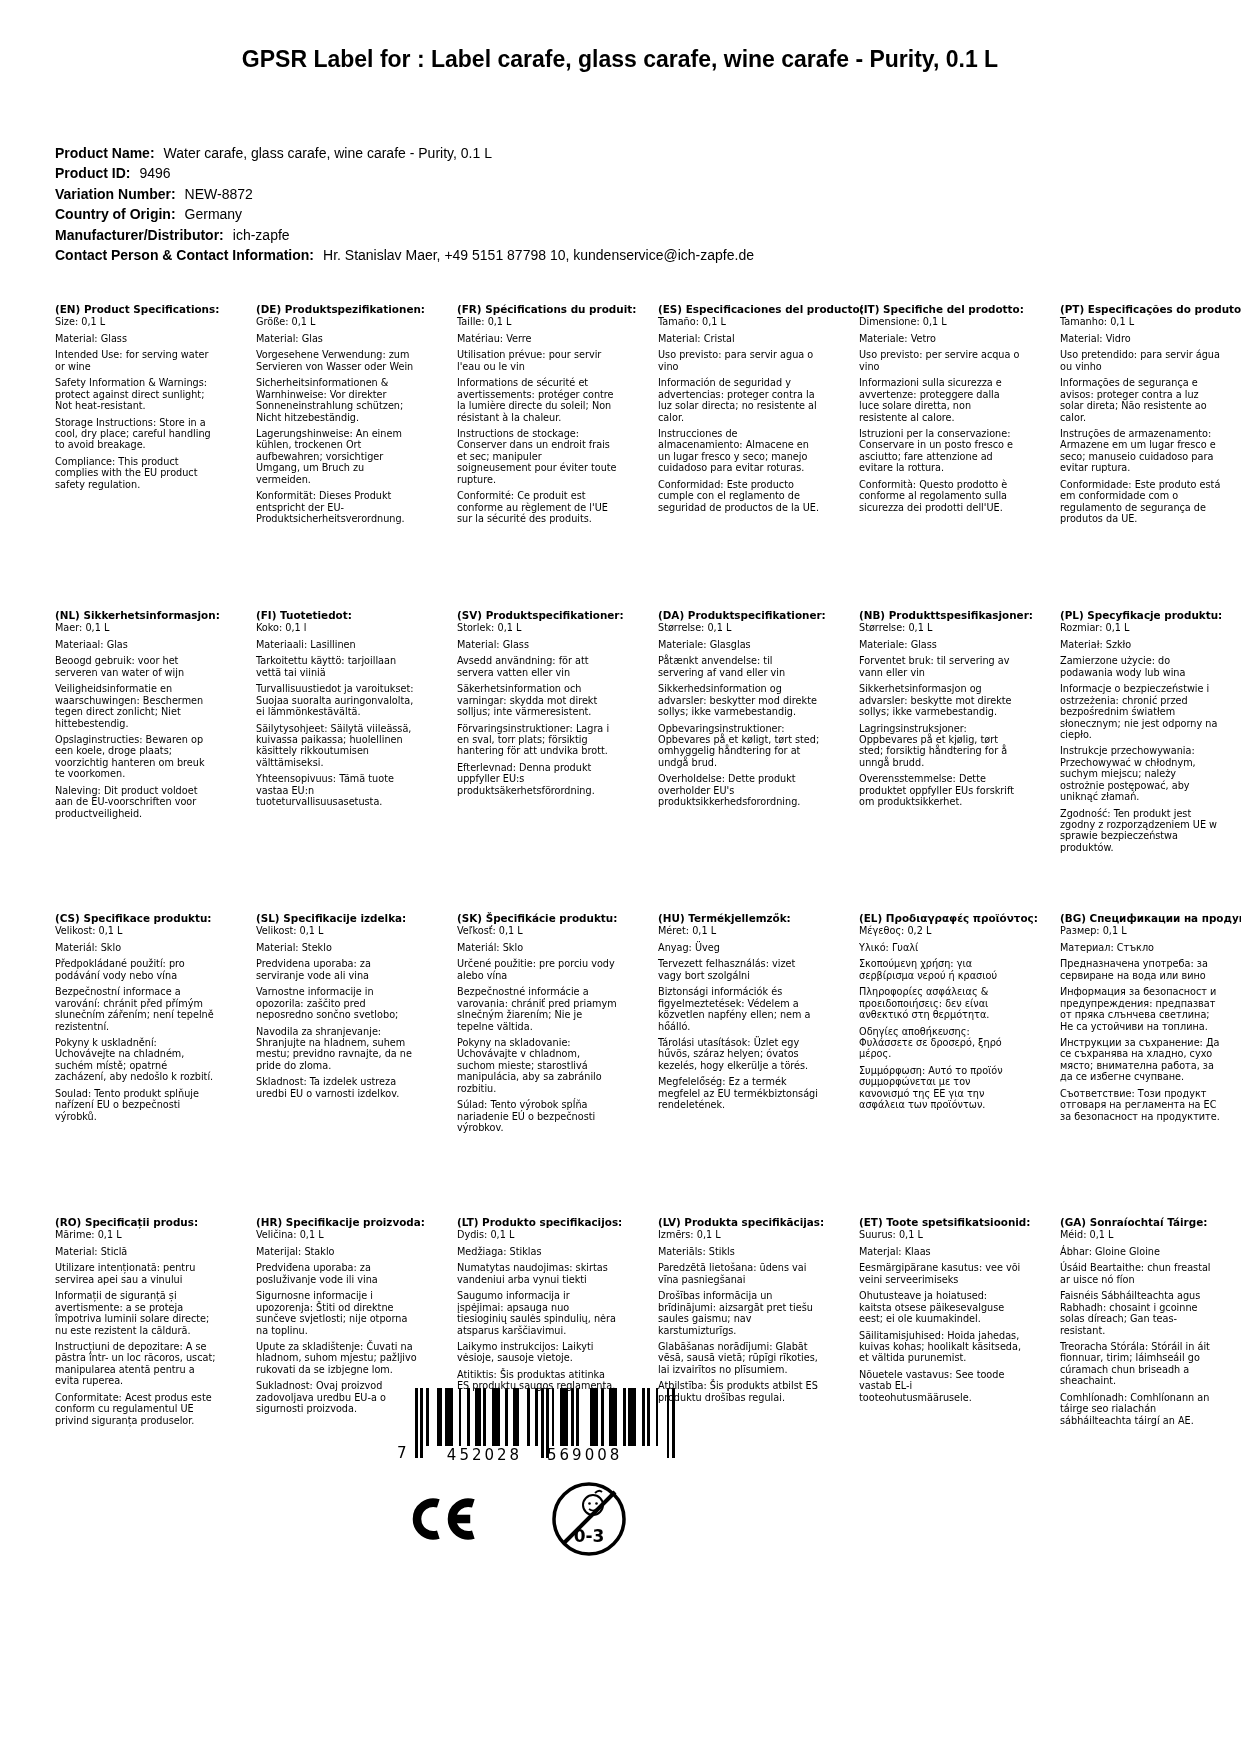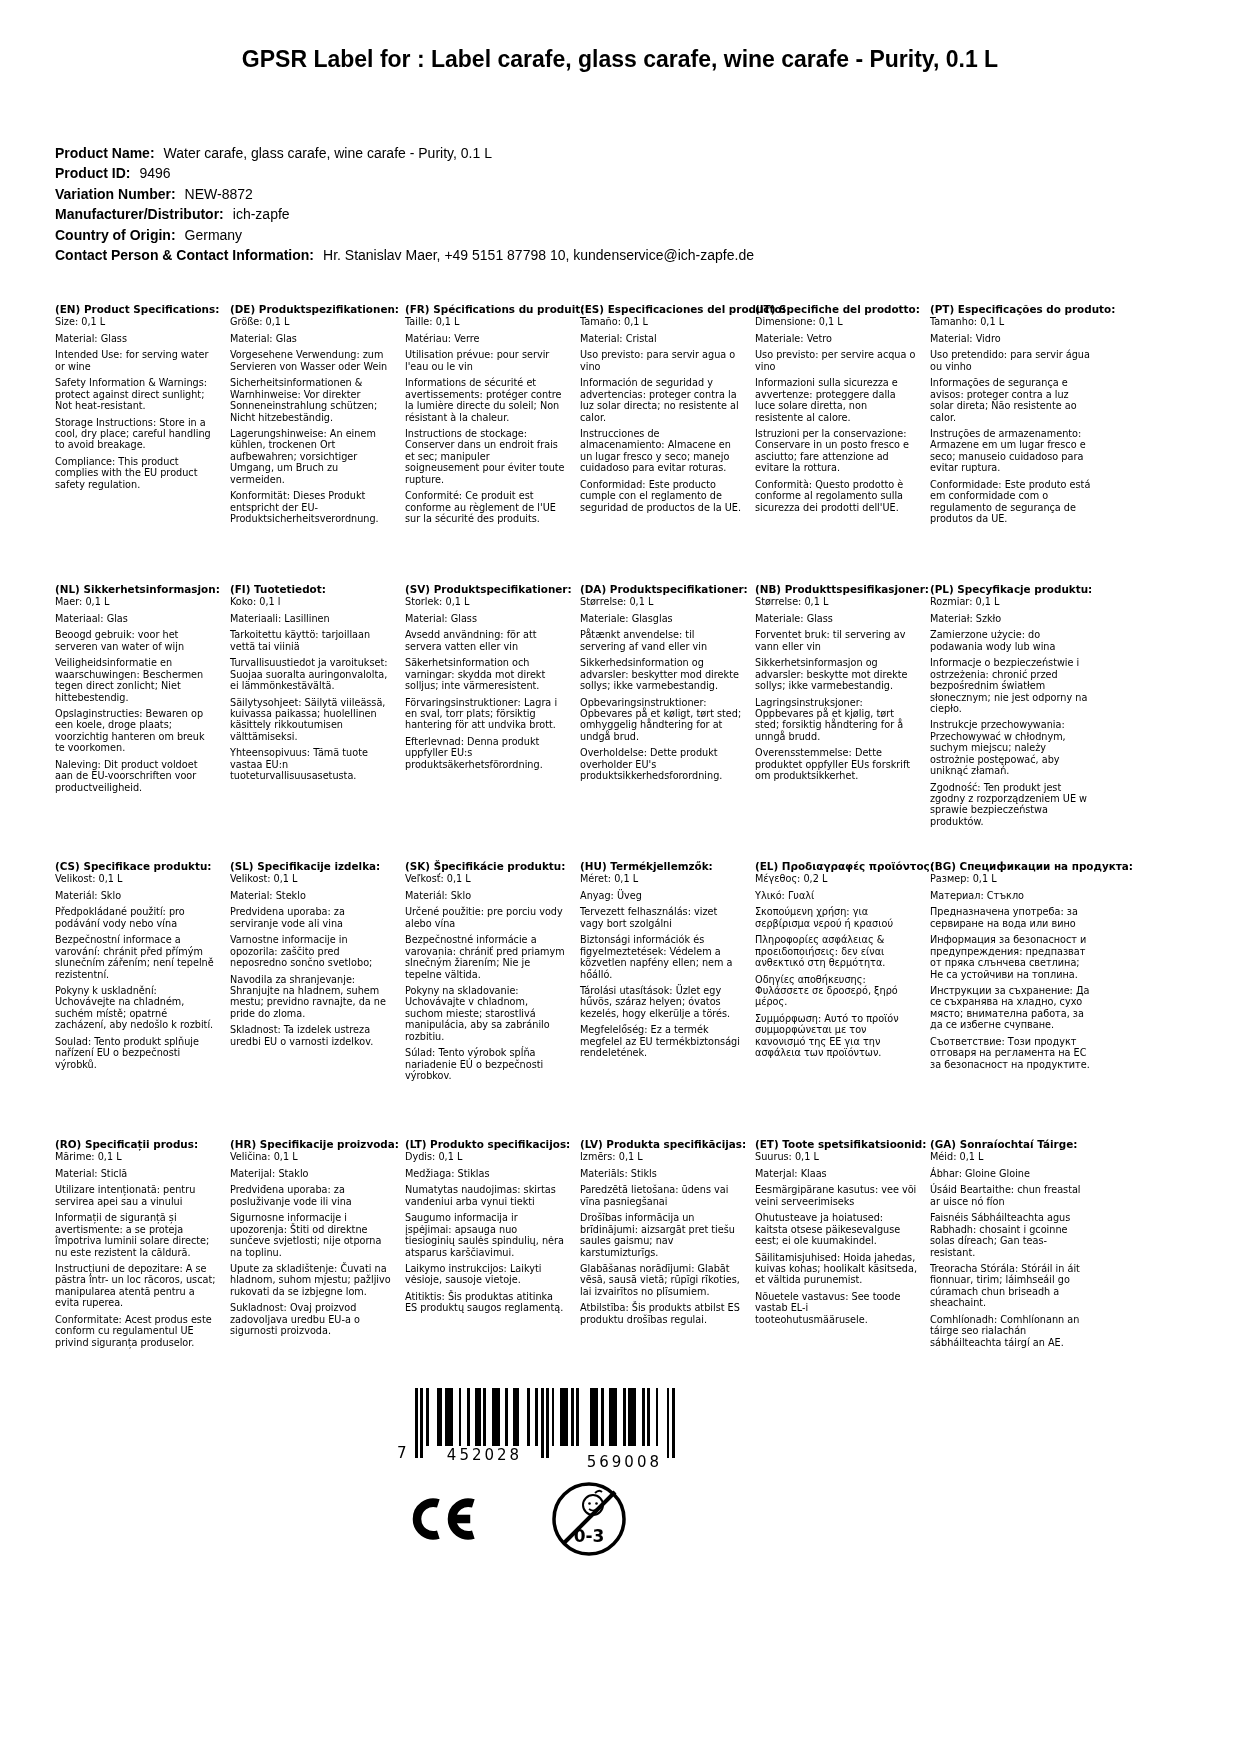--- a/index.html
+++ b/index.html
@@ -4,48 +4,48 @@
 <style>
   html,body{margin:0;padding:0;background:#fff;}
   .page{position:relative;width:1241px;height:1754px;background:#fff;color:#000;overflow:hidden;}
   .title{position:absolute;top:42px;left:220px;width:800px;margin:0;text-align:center;
          font-family:"Liberation Sans",sans-serif;font-weight:bold;font-size:23px;line-height:1.55;}
   .product-info{position:absolute;top:146px;left:55px;width:1100px;
          font-family:"Liberation Sans",sans-serif;font-size:14px;}
   .info-row{margin-bottom:5px;line-height:1.1;}
   .info-label{font-weight:bold;margin-right:9px;}
   .specs-grid{position:absolute;top:303px;left:55px;width:1140px;display:grid;
-         grid-template-columns:repeat(6,175px);grid-template-rows:280px 277px 278px auto;}
+         grid-template-columns:repeat(6,175px);grid-template-rows:280px 277px 278px auto;gap:26px;}
   .spec-block{padding-right:13px;font-family:"DejaVu Sans",sans-serif;}
   .spec-heading{font-weight:bold;font-size:10.4px;white-space:nowrap;overflow:visible;margin-bottom:1px;line-height:1.2;}
   .spec-par{font-size:9.7px;line-height:1.18;margin-bottom:5px;overflow-wrap:anywhere;}
   .barcode{position:absolute;left:397px;top:1388px;width:290px;height:92px;}
   .bars{display:flex;align-items:flex-start;margin-left:18px;width:260px;height:74px;}
   .bc-mod{flex:0 0 calc(100%/95);height:58px;}
   .bc-mod.on{background:#000;}
   .bc-mod.tall{height:70px;}
   .bc-d{position:absolute;font-family:"DejaVu Sans",sans-serif;font-size:15px;letter-spacing:3px;}
   .bc-first{left:0;top:56px;}
   .bc-left{left:30px;top:58px;width:115px;text-align:center;}
-  .bc-right{left:150px;top:65px;width:115px;text-align:right;}
+  .bc-right{left:150px;top:58px;width:115px;text-align:left;}
   .ce{position:absolute;left:408px;top:1492px;}
   .age{position:absolute;left:548px;top:1478px;}
 </style>
 </head>
 <body>
 
 <div class="page">
   <h1 class="title">GPSR Label for : Label carafe, glass carafe, wine carafe - Purity, 0.1 L</h1>
 
   <div class="product-info" id="product-info">
       <div class="info-row"><span class="info-label">Product Name:</span><span class="info-value">Water carafe, glass carafe, wine carafe - Purity, 0.1 L</span></div>
       <div class="info-row"><span class="info-label">Product ID:</span><span class="info-value">9496</span></div>
       <div class="info-row"><span class="info-label">Variation Number:</span><span class="info-value">NEW-8872</span></div>
+      <div class="info-row"><span class="info-label">Country of Origin:</span><span class="info-value">Germany</span></div>
       <div class="info-row"><span class="info-label">Manufacturer/Distributor:</span><span class="info-value">ich-zapfe</span></div>
-      <div class="info-row"><span class="info-label">Country of Origin:</span><span class="info-value">Germany</span></div>
       <div class="info-row"><span class="info-label">Contact Person &amp; Contact Information:</span><span class="info-value">Hr. Stanislav Maer, +49 5151 87798 10, kundenservice@ich-zapfe.de</span></div>
     </div>
 
   <div class="specs-grid" id="specs-grid">
       <div class="spec-block">
         <div class="spec-heading">(EN) Product Specifications:</div>
         <div class="spec-par">Size: 0,1 L</div>
         <div class="spec-par">Material: Glass</div>
         <div class="spec-par">Intended Use: for serving water or wine</div>
         <div class="spec-par">Safety Information &amp; Warnings: protect against direct sunlight; Not heat-resistant.</div>

